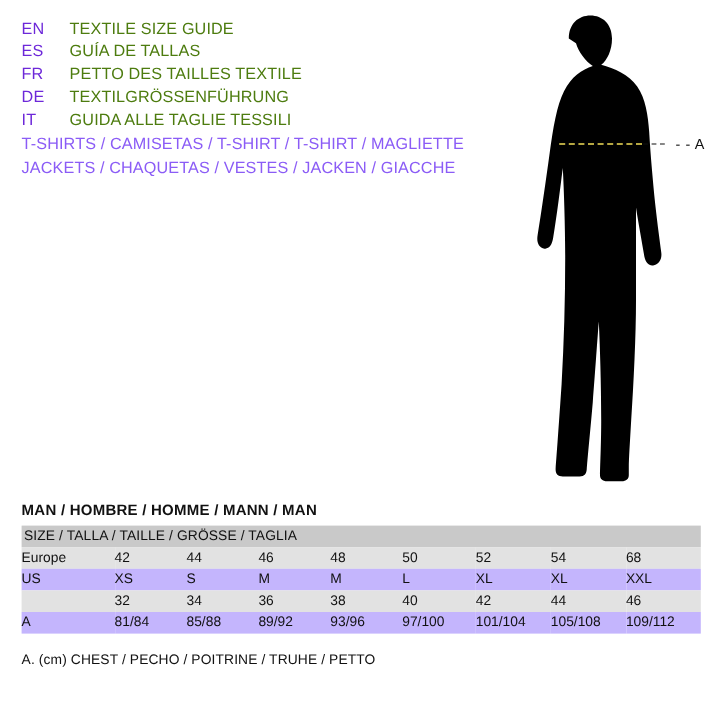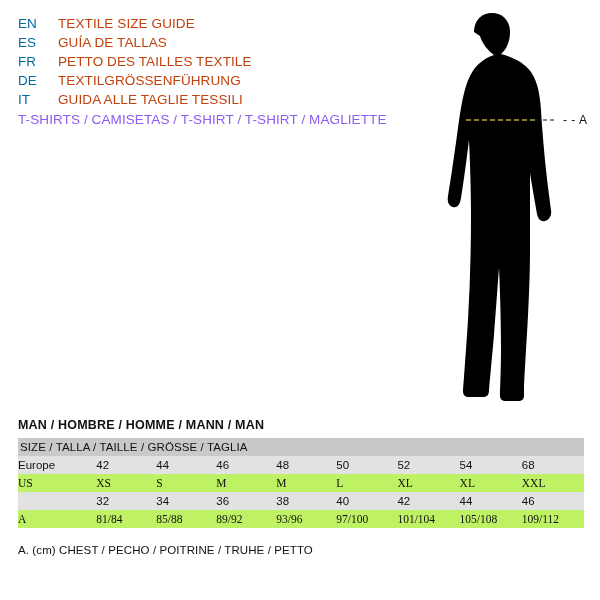--- a/index.html
+++ b/index.html
@@ -26,25 +26,25 @@
   .lang-row {
     display: flex;
     align-items: baseline;
     line-height: 19px;
     font-size: 13.5px;
     letter-spacing: 0.1px;
   }
   .lang-code {
     width: 40px;
     flex: 0 0 40px;
-    color: #0369a1;
+    color: #6d28d9;
   }
   .lang-text {
     flex: 1 1 auto;
-    color: #c2410c;
+    color: #4d7c0f;
   }
 
   
   .category-block {
     position: absolute;
     left: 18px;
     top: 110px;
     width: 400px;
   }
   .category-line {
@@ -104,22 +104,21 @@
   tr.row-head td {
     background: #c9c9c9;
     font-weight: normal;
     padding-left: 2px;
     letter-spacing: 0.1px;
   }
   tr.row-shade td {
     background: #e2e2e2;
   }
   tr.row-plain td {
-    background: #bef264;
-    font-family: Liberation Serif, serif;
+    background: #c4b5fd;
   }
   td.col-label {
     width: 88px;
     padding-left: 2px;
   }
   td.col-val {
     width: 68px;
   }
   .footnote {
     margin-top: 16px;
@@ -149,20 +148,21 @@
     <span class="lang-text">TEXTILGRÖSSENFÜHRUNG</span>
   </div>
   <div class="lang-row">
     <span class="lang-code">IT</span>
     <span class="lang-text">GUIDA ALLE TAGLIE TESSILI</span>
   </div>
 </div>
 
 <div class="category-block">
   <div class="category-line">T-SHIRTS / CAMISETAS / T-SHIRT / T-SHIRT / MAGLIETTE</div>
+  <div class="category-line">JACKETS / CHAQUETAS / VESTES / JACKEN / GIACCHE</div>
 </div>
 
 <div class="figure-area">
   <svg class="figure-svg" width="200" height="400" viewBox="0 0 200 400">
     <path fill="#000000" d="
       M74,22
       C74,10 82,3 92,3
       C102,3 110,10 110,22
       C110,32 106,40 101,44
       C112,47 124,52 131,62

